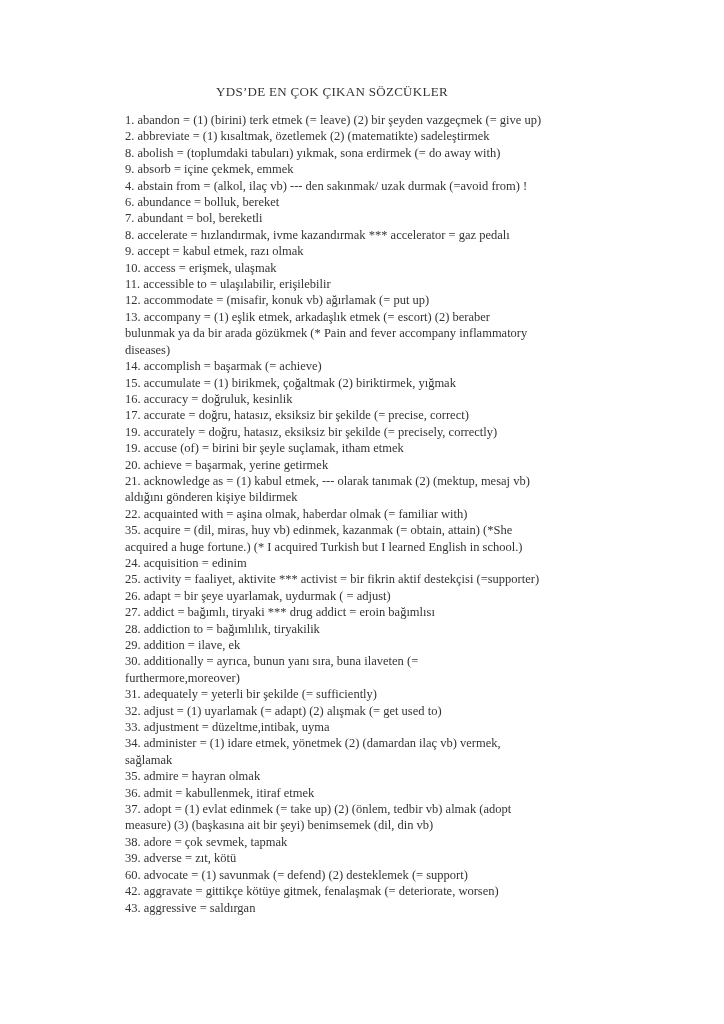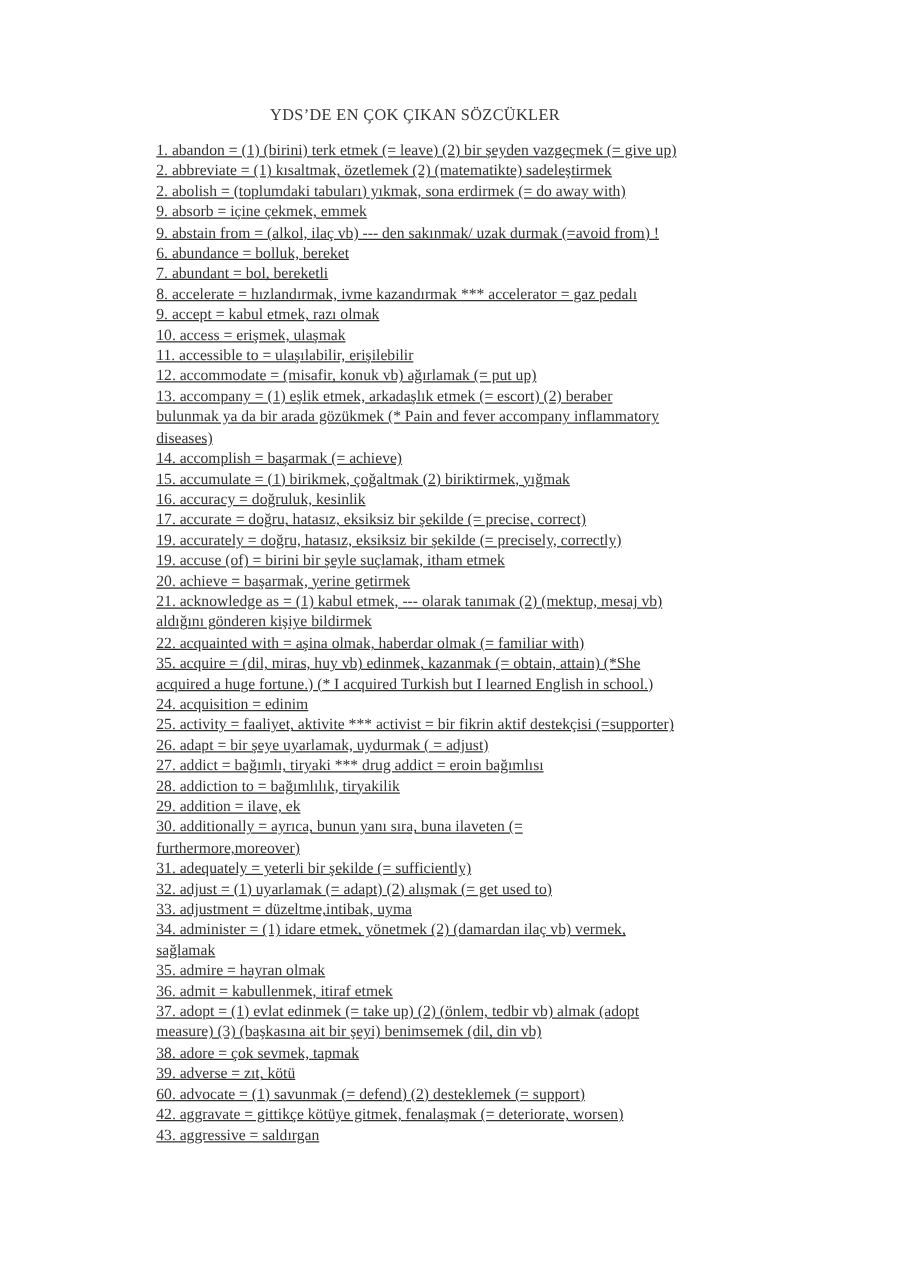--- a/index.html
+++ b/index.html
@@ -33,34 +33,33 @@
   .content {
     box-sizing: border-box;
     padding-left: 125px;
     padding-right: 88px;
   }
   .item {
     font-size: 12.5px;
     line-height: 16.4px;
     white-space: pre;       
     letter-spacing: 0px;
-    text-decoration: underline;
   }
 </style>
 </head>
 <body>
 
 <div class="page">
   <div class="title">YDS’DE EN ÇOK ÇIKAN SÖZCÜKLER</div>
   <div class="content">
       <div class="item">1. abandon = (1) (birini) terk etmek (= leave) (2) bir şeyden vazgeçmek (= give up)</div>
       <div class="item">2. abbreviate = (1) kısaltmak, özetlemek (2) (matematikte) sadeleştirmek</div>
-      <div class="item">2. abolish = (toplumdaki tabuları) yıkmak, sona erdirmek (= do away with)</div>
+      <div class="item">8. abolish = (toplumdaki tabuları) yıkmak, sona erdirmek (= do away with)</div>
       <div class="item">9. absorb = içine çekmek, emmek</div>
-      <div class="item">9. abstain from = (alkol, ilaç vb) --- den sakınmak/ uzak durmak (=avoid from) !</div>
+      <div class="item">4. abstain from = (alkol, ilaç vb) --- den sakınmak/ uzak durmak (=avoid from) !</div>
       <div class="item">6. abundance = bolluk, bereket</div>
       <div class="item">7. abundant = bol, bereketli</div>
       <div class="item">8. accelerate = hızlandırmak, ivme kazandırmak *** accelerator = gaz pedalı</div>
       <div class="item">9. accept = kabul etmek, razı olmak</div>
       <div class="item">10. access = erişmek, ulaşmak</div>
       <div class="item">11. accessible to = ulaşılabilir, erişilebilir</div>
       <div class="item">12. accommodate = (misafir, konuk vb) ağırlamak (= put up)</div>
       <div class="item">13. accompany = (1) eşlik etmek, arkadaşlık etmek (= escort) (2) beraber
 bulunmak ya da bir arada gözükmek (* Pain and fever accompany inflammatory
 diseases)</div>

